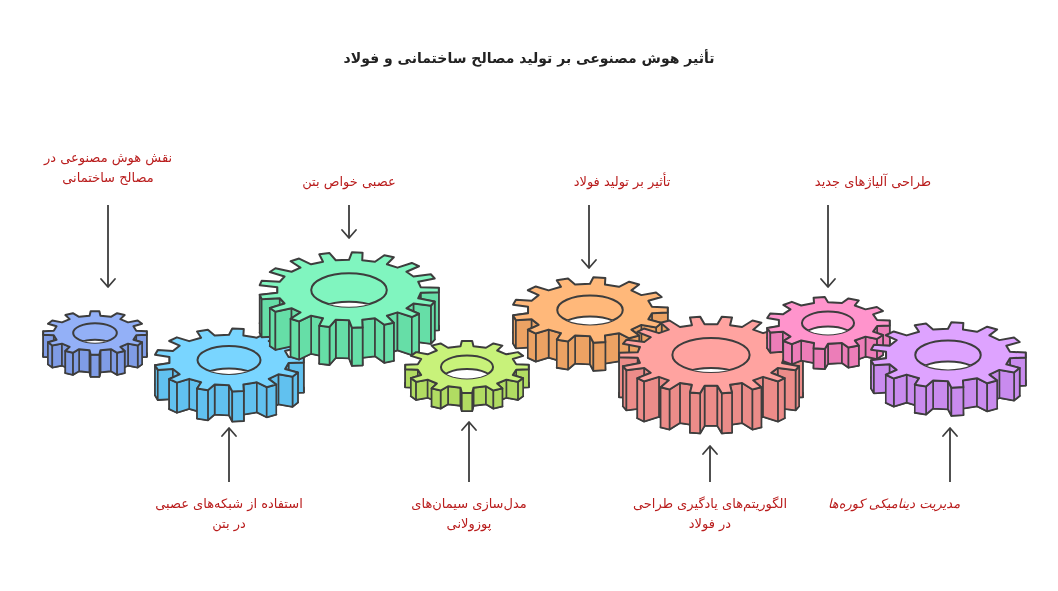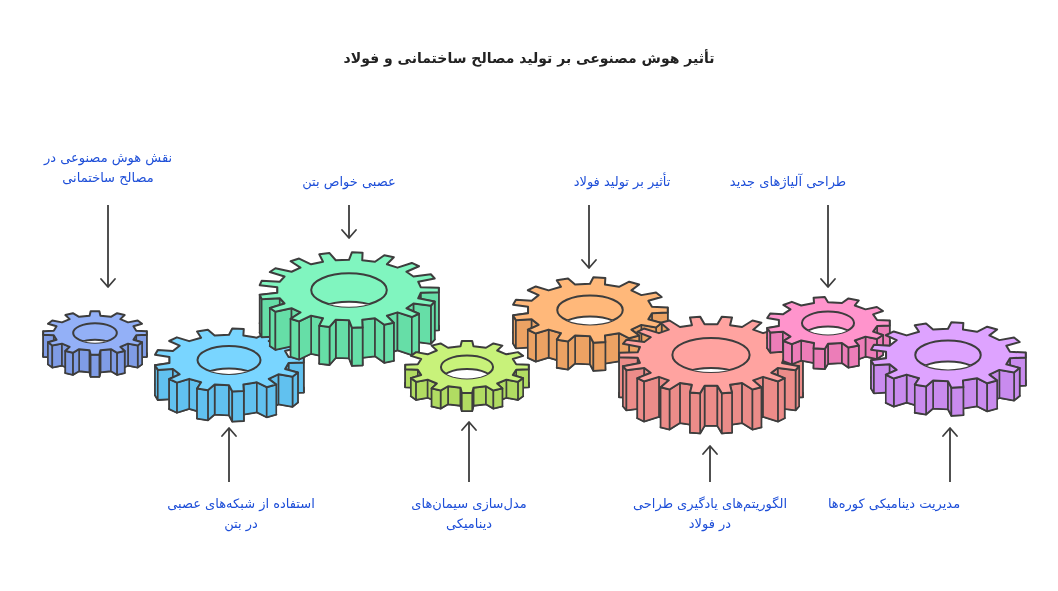--- a/index.html
+++ b/index.html
@@ -1,21 +1,21 @@
 <!DOCTYPE html>
 <html><head>
 <meta charset="utf-8">
 <style>
   html, body { margin: 0; padding: 0; background: #ffffff; }
   body { width: 1058px; height: 591px; position: relative; overflow: hidden;
          font-family: "DejaVu Sans", "Liberation Sans", sans-serif; color: #333333; }
   .title { position: absolute; top: 50px; left: 0; width: 1058px; text-align: center;
            font-size: 14px; font-weight: bold; direction: rtl; color: #222; }
   .label { position: absolute; font-size: 13px; line-height: 20px; text-align: center;
-           direction: rtl; color: #1d4ed8; white-space: pre-line; transform: translateX(-50%); }
+           direction: rtl; color: #b91c1c; white-space: pre-line; transform: translateX(-50%); }
   svg#diagram { position: absolute; top: 0; left: 0; }
 </style>
 </head>
 <body>
 
 <div class="title">تأثیر هوش مصنوعی بر تولید مصالح ساختمانی و فولاد</div>
 
 <svg id="diagram" width="1058" height="591" viewBox="0 0 1058 591">
     <g>
       <polygon points="136.24410623315052,352.7194463695313 146.81762868097422,353.17247590162225 146.81762868097422,356.82752409837775 136.24410623315052,357.2805536304687 133.43338855246952,361.68624493028284 142.051006728233,364.2990197277812 137.6997588749526,367.464384318228 128.00349895611538,365.63627968764035 120.32447544676278,368.86146956156847 124.67710551959046,372.9338987274801 117.14052316138378,374.76142282585784 110.91963078638774,371.1420231920372 100.42988959635414,372.3225246179232 99.3512478532804,376.76340404600916 90.6487521467196,376.76340404600916 89.57011040364586,372.3225246179232 79.08036921361227,371.1420231920372 72.85947683861625,374.7614228258579 65.32289448040956,372.9338987274801 69.67552455323724,368.86146956156847 61.996501043884614,365.63627968764035 52.30024112504739,367.464384318228 47.94899327176698,364.2990197277812 56.56661144753047,361.68624493028284 53.75589376684949,357.2805536304687 43.182371319025776,356.82752409837775 43.182371319025776,353.17247590162225 53.75589376684948,352.7194463695313 56.56661144753048,348.31375506971716 47.94899327176699,345.7009802722188 52.30024112504739,342.535615681772 61.996501043884614,344.36372031235965 69.67552455323721,341.13853043843153 65.32289448040953,337.0661012725199 72.8594768386162,335.23857717414216 79.08036921361224,338.8579768079628 89.57011040364586,337.6774753820768 90.64875214671957,333.23659595399084 99.3512478532804,333.23659595399084 100.42988959635413,337.6774753820768 110.91963078638774,338.8579768079628 117.14052316138378,335.2385771741421 124.67710551959046,337.0661012725199 120.32447544676278,341.13853043843153 128.00349895611538,344.36372031235965 137.69975887495258,342.535615681772 142.051006728233,345.7009802722188 133.43338855246952,348.31375506971716" fill="#7f9ce6" stroke="#3d3d3d" stroke-width="2" stroke-linejoin="round"></polygon>
@@ -347,21 +347,21 @@
       <line x1="950" y1="482" x2="950" y2="428" stroke="#3d3d3d" stroke-width="1.8"></line>
       <polyline points="943,436 950,428 957,436" fill="none" stroke="#3d3d3d" stroke-width="1.8" stroke-linecap="round" stroke-linejoin="round"></polyline>
     </g>
   </svg>
 
 <div id="labels">
     <div class="label" style="left: 108px; top: 148px;">نقش هوش مصنوعی در
 مصالح ساختمانی</div>
     <div class="label" style="left: 349px; top: 172px;">عصبی خواص بتن</div>
     <div class="label" style="left: 622px; top: 172px;">تأثیر بر تولید فولاد</div>
-    <div class="label" style="left: 788px; top: 172px;">طراحی آلیاژهای جدید</div>
-    <div class="label" style="left: 229px; top: 494px; margin-left: 12px;">استفاده از شبکه‌های عصبی
+    <div class="label" style="left: 873px; top: 172px;">طراحی آلیاژهای جدید</div>
+    <div class="label" style="left: 229px; top: 494px;">استفاده از شبکه‌های عصبی
 در بتن</div>
     <div class="label" style="left: 469px; top: 494px;">مدل‌سازی سیمان‌های
-دینامیکی</div>
+پوزولانی</div>
     <div class="label" style="left: 710px; top: 494px;">الگوریتم‌های یادگیری طراحی
 در فولاد</div>
-    <div class="label" style="left: 894px; top: 494px;">مدیریت دینامیکی کوره‌ها</div>
+    <div class="label" style="left: 894px; top: 494px; font-style: italic;">مدیریت دینامیکی کوره‌ها</div>
   </div>
 
 </body></html>

